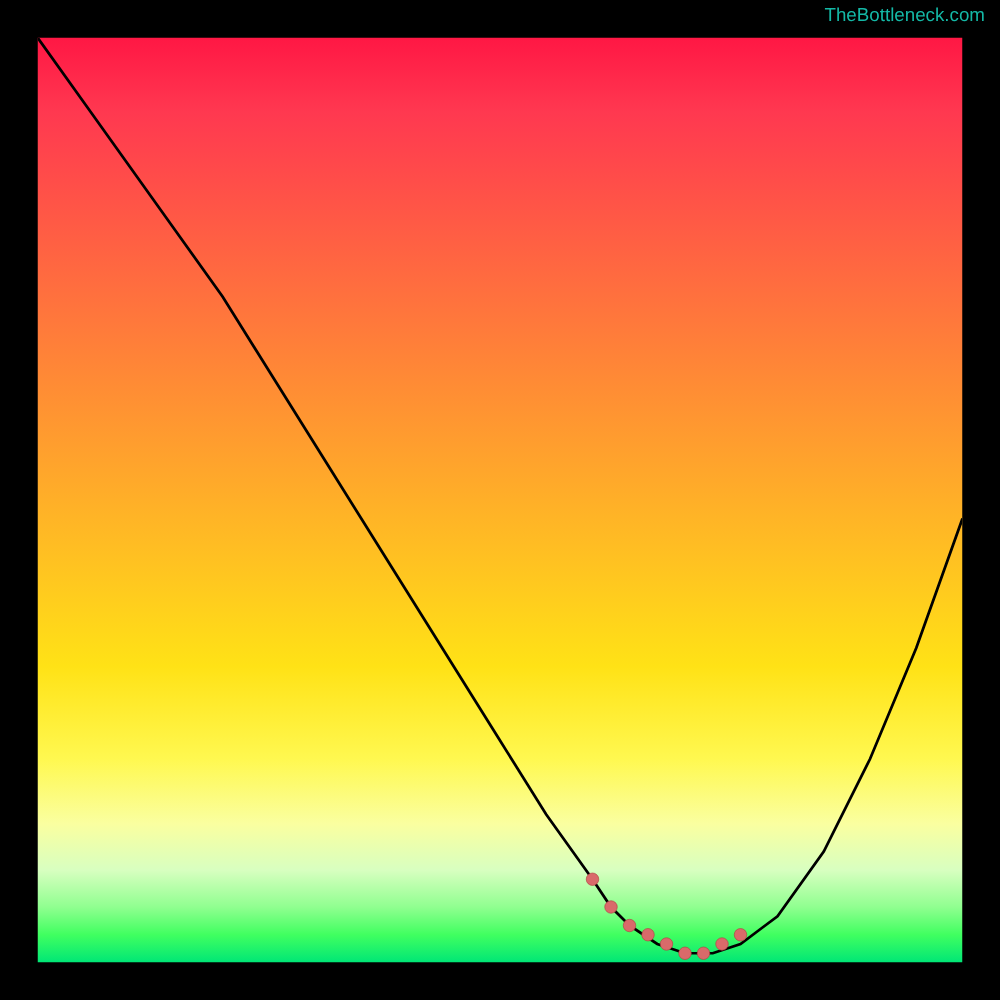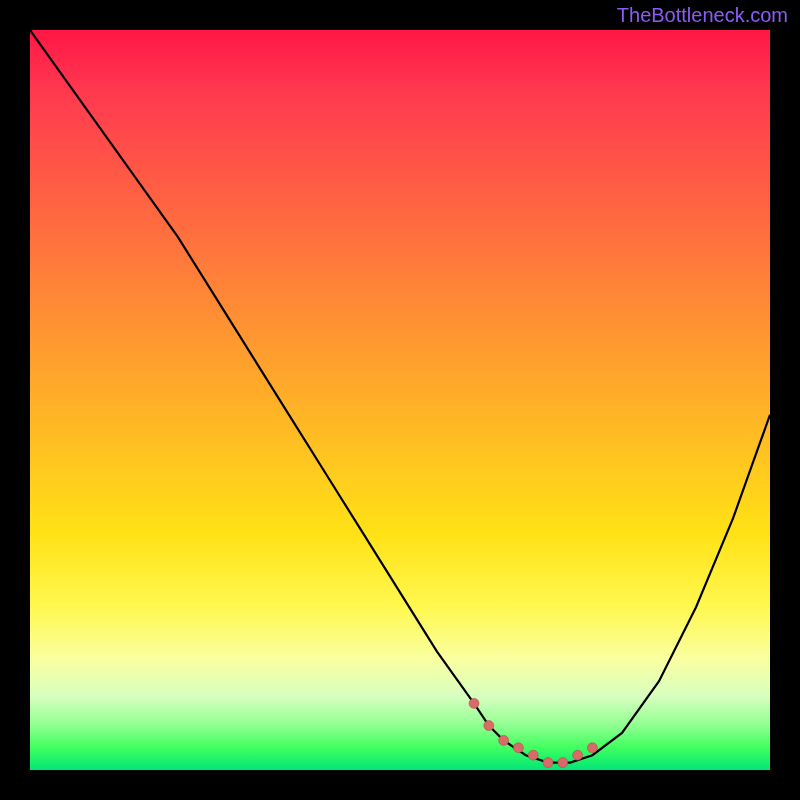--- a/index.html
+++ b/index.html
@@ -8,22 +8,22 @@
     height: 800px;
     background: #000;
     position: relative;
     font-family: Arial, sans-serif;
     overflow: hidden;
   }
   .watermark {
     position: absolute;
     top: 4px;
     right: 12px;
-    color: #8b5cf6;
-    font-size: 20px;
+    color: #14b8a6;
+    font-size: 15px;
     font-weight: 500;
     z-index: 10;
   }
   .plot-area {
     position: absolute;
     left: 30px;
     top: 30px;
     width: 740px;
     height: 740px;
     overflow: hidden;

